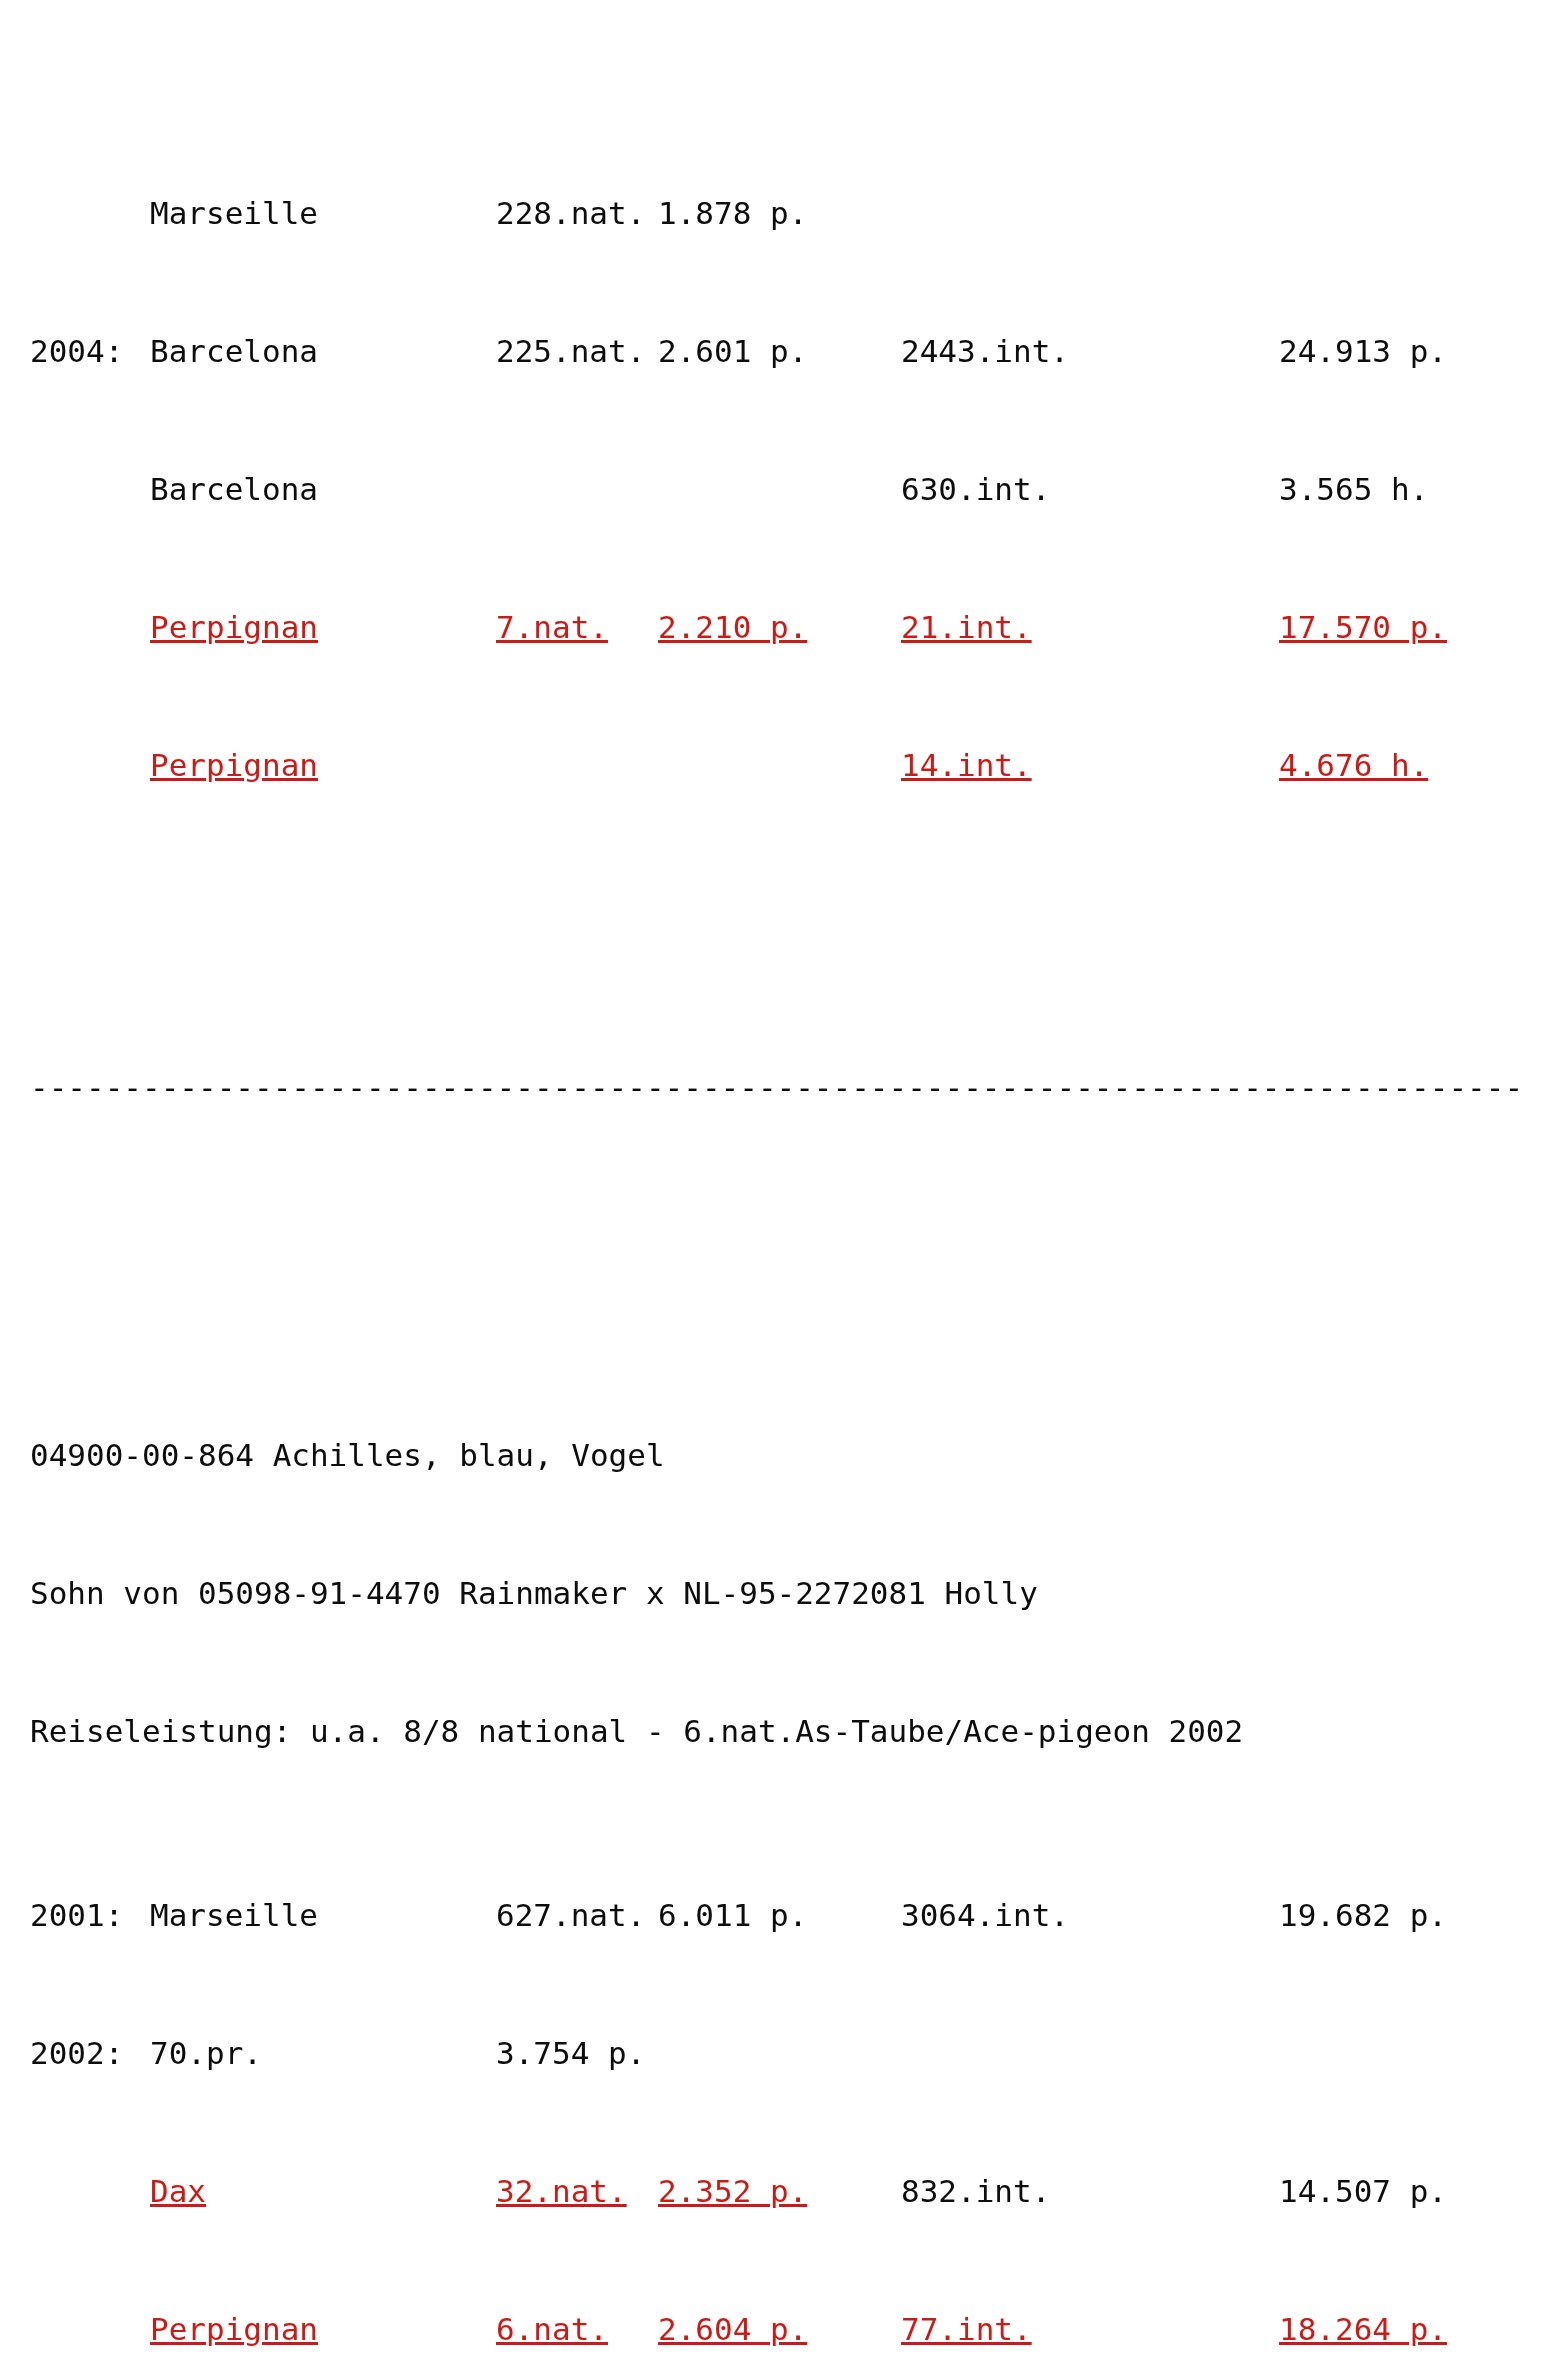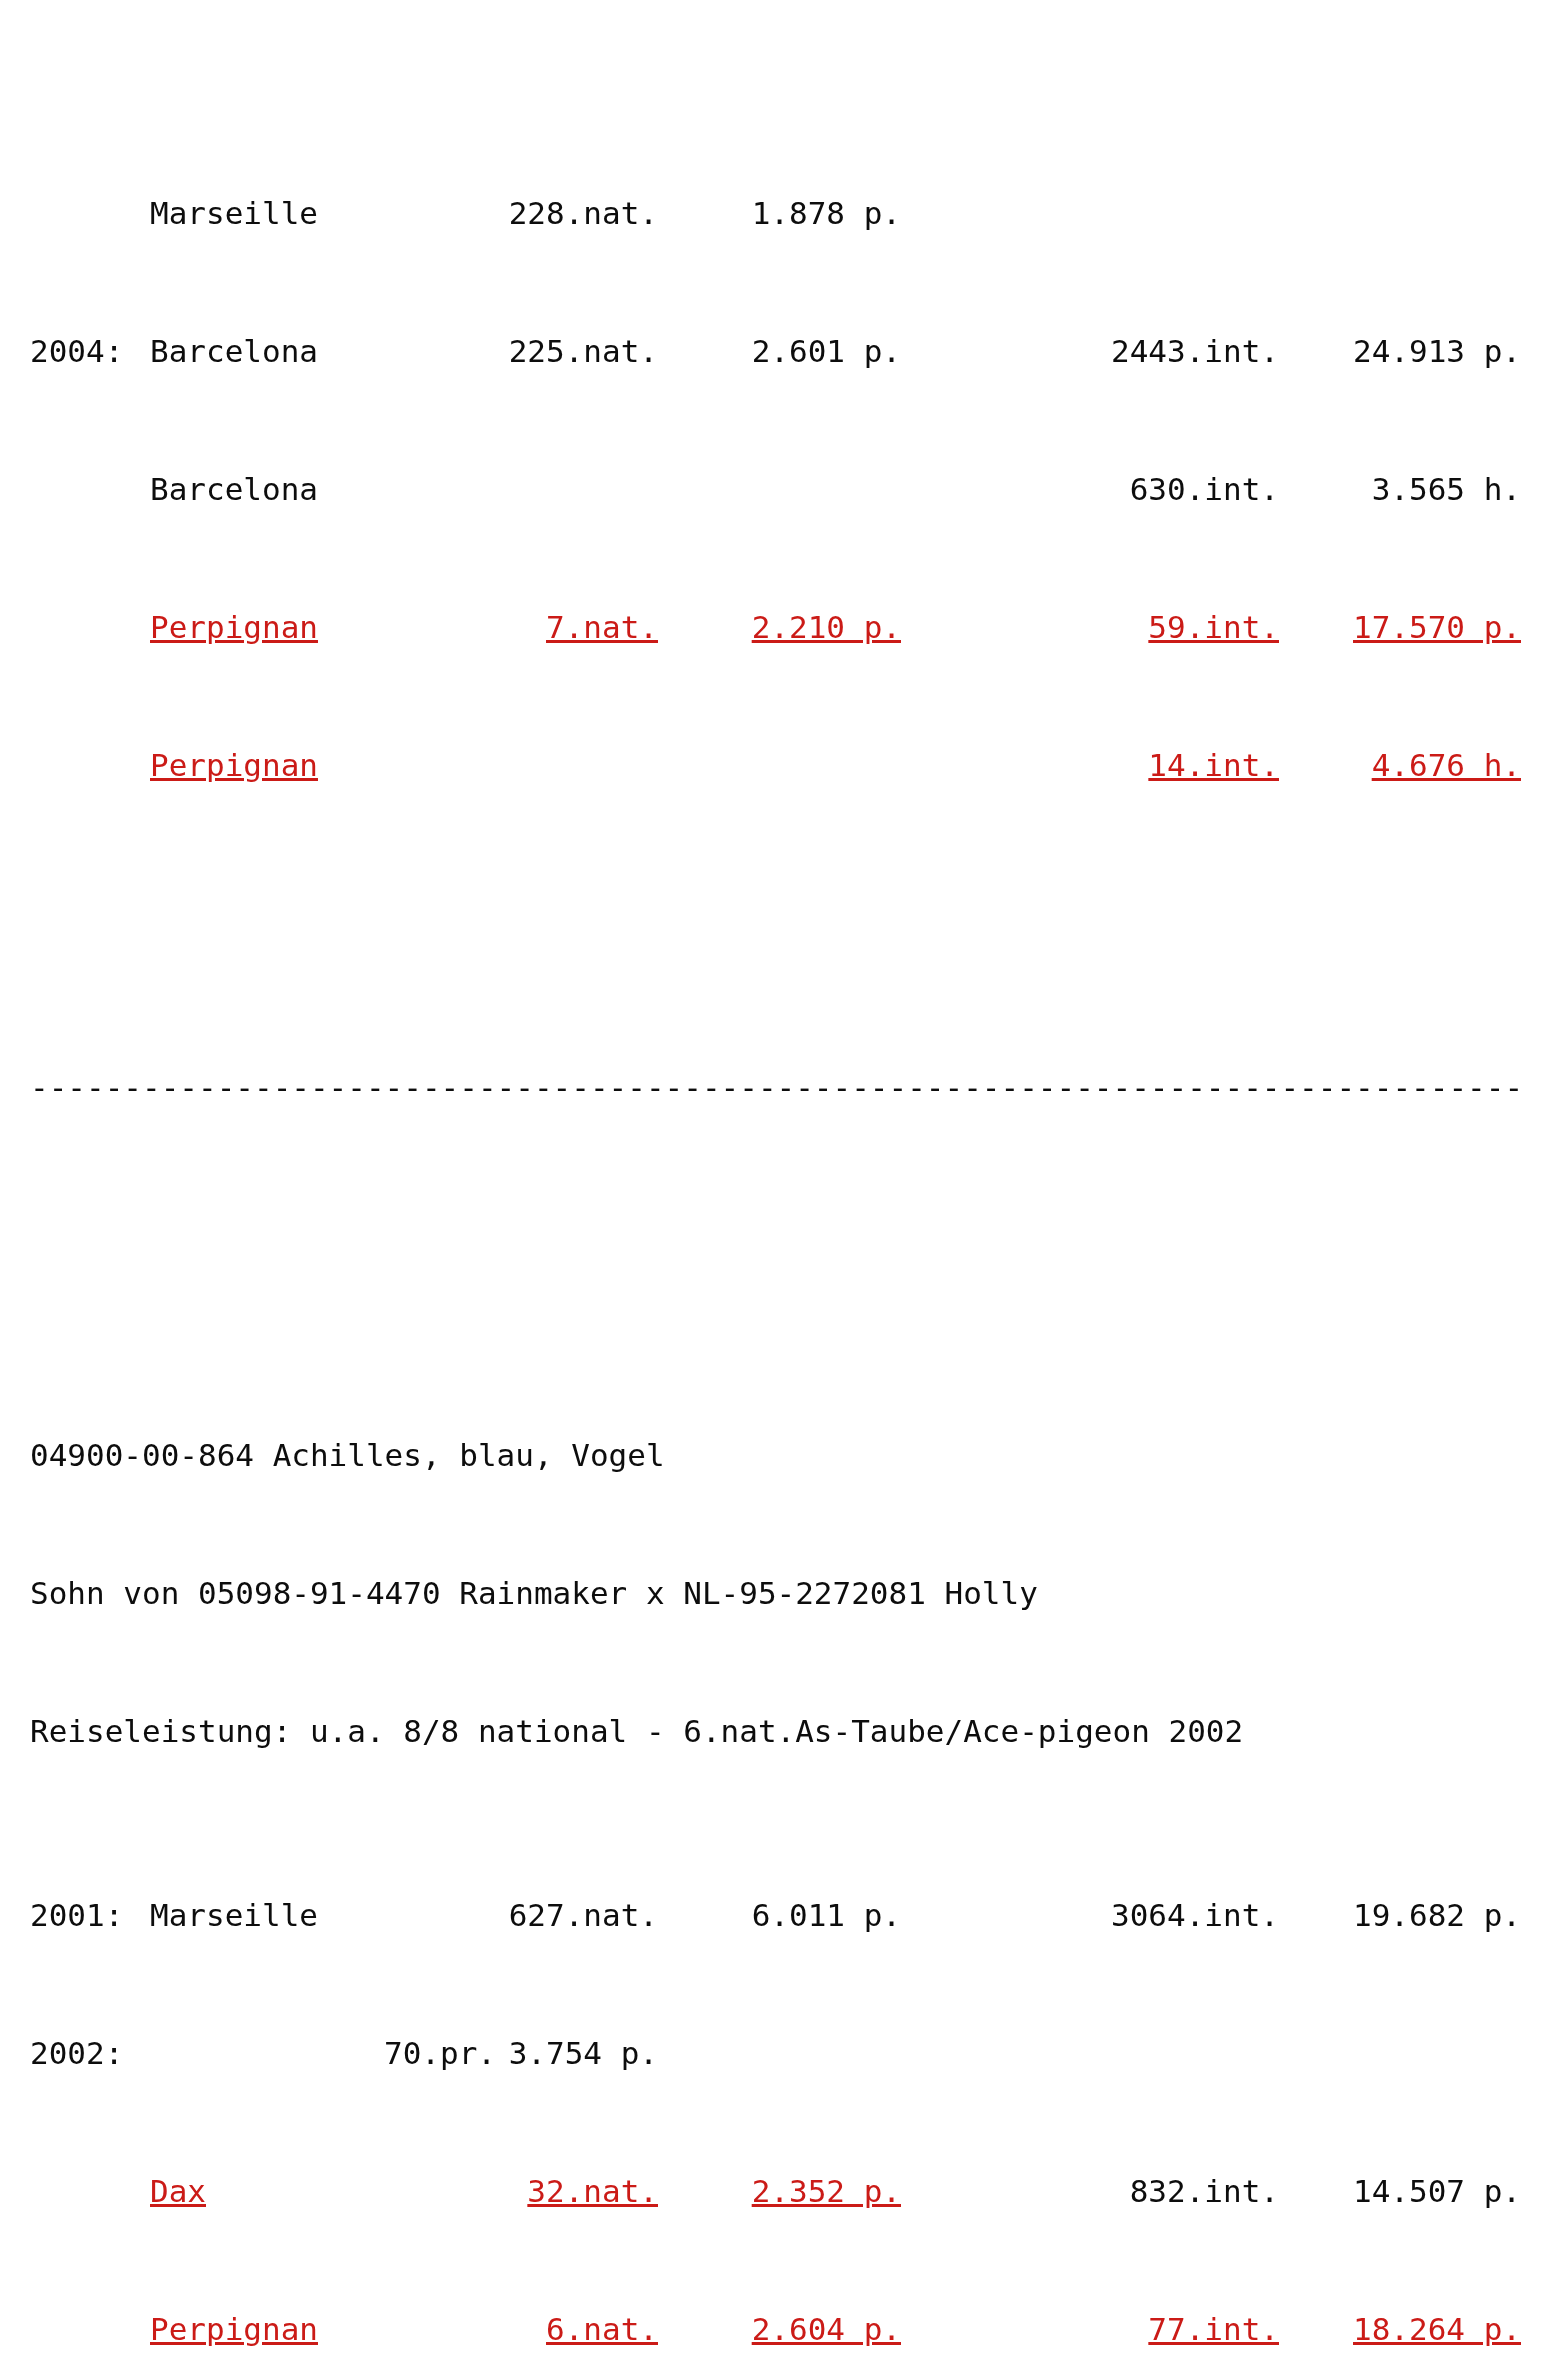--- a/index.html
+++ b/index.html
@@ -20,21 +20,21 @@
     line-height:var(--lh);
     white-space:pre;
   }
   .line{height:var(--lh);}
   .row{
     display:grid;
     grid-template-columns:120px 346px 162px 243px 378px 242px;
   }
   .c{display:block;}
   .c.year,.c.place{text-align:left;}
-  .c.nat,.c.natp,.c.int,.c.intp{text-align:right;}
+  .c.nat,.c.natp,.c.int,.c.intp{text-align:left;}
   .red{color:var(--red);text-decoration:underline;}
   .heading{
     text-decoration-thickness:2.7px;
     text-underline-offset:5.5px;
   }
   .sep{letter-spacing:0;}
 </style>
 </head>
 <body>
 
@@ -63,21 +63,21 @@
     <span class="c nat"></span>
     <span class="c natp"></span>
     <span class="c int">630.int.</span>
     <span class="c intp">3.565 h.</span>
   </div>
   <div class="line row red">
     <span class="c year"></span>
     <span class="c place">Perpignan</span>
     <span class="c nat">7.nat.</span>
     <span class="c natp">2.210 p.</span>
-    <span class="c int">59.int.</span>
+    <span class="c int">21.int.</span>
     <span class="c intp">17.570 p.</span>
   </div>
   <div class="line row red">
     <span class="c year"></span>
     <span class="c place">Perpignan</span>
     <span class="c nat"></span>
     <span class="c natp"></span>
     <span class="c int">14.int.</span>
     <span class="c intp">4.676 h.</span>
   </div>

